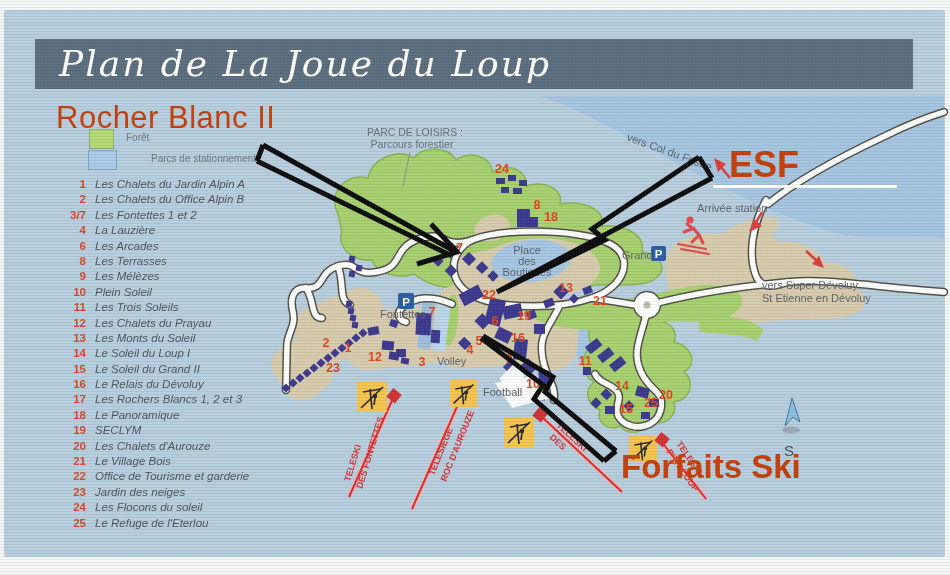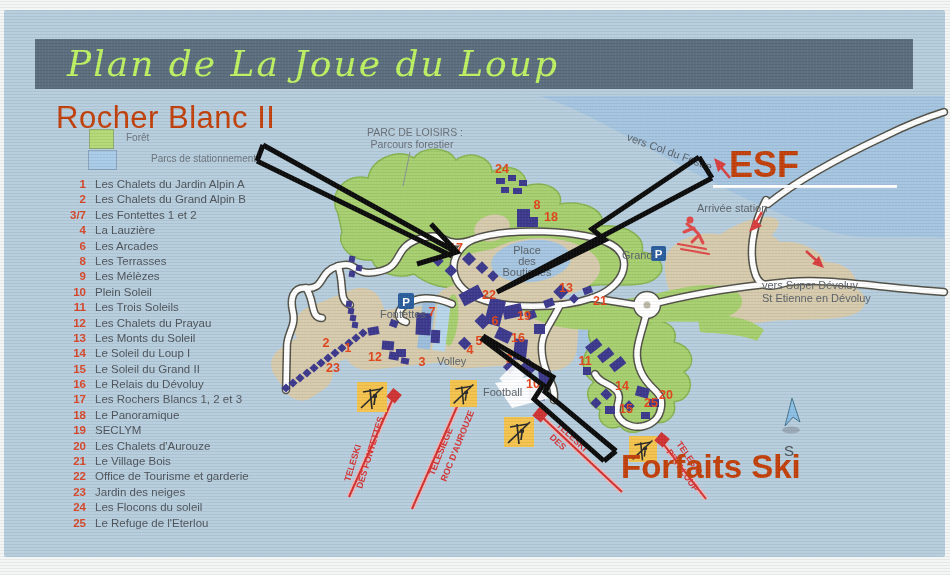--- a/index.html
+++ b/index.html
@@ -1,38 +1,38 @@
 <!DOCTYPE html>
 <html><head>
 <meta charset="utf-8">
 <style>
   html,body{margin:0;padding:0;}
   body{width:950px;height:575px;background:#f4f6f5;font-family:"Liberation Sans",sans-serif;position:relative;overflow:hidden;}
   .page{position:absolute;inset:0;}
   svg.map{position:absolute;left:0;top:0;}
   .banner{position:absolute;left:35px;top:39px;width:878px;height:50px;background:#5c6f7e;}
-  .banner span{display:block;font-family:"DejaVu Serif",serif;font-style:italic;font-size:36px;color:#bef264;line-height:50px;padding-left:32px;letter-spacing:2px;}
+  .banner span{display:block;font-family:"DejaVu Serif",serif;font-style:italic;font-size:36px;color:#ffffff;line-height:50px;padding-left:24px;letter-spacing:2px;}
   .ann{position:absolute;color:#c2410c;white-space:nowrap;}
   .ann-rocher{left:56px;top:100px;font-size:31px;font-weight:500;letter-spacing:0.5px;}
   .ann-esf{left:729px;top:144px;font-size:36px;font-weight:bold;}
   .esf-underline{position:absolute;left:713px;top:185px;width:184px;height:3px;background:#ffffff;}
   .ann-forfaits{left:621px;top:448px;font-size:33px;font-weight:bold;}
   .swatch{position:absolute;}
   .sw-box{position:absolute;left:0;top:0;}
   .sw-forest{left:89px;top:129px;}
   .sw-forest .sw-box{width:23px;height:18px;background:#b4d977;border:1px solid #90ad74;}
   .sw-park{left:88px;top:150px;}
   .sw-park .sw-box{width:27px;height:18px;background:#abcce9;border:1px solid #8aa5bd;}
   .sw-label{position:absolute;top:3px;font-size:10px;color:#6e767e;white-space:nowrap;}
   .sw-forest .sw-label{left:37px;}
   .sw-park .sw-label{left:63px;}
   .legend-list{position:absolute;left:58px;top:177px;}
   .lrow{height:15.4px;line-height:15.4px;white-space:nowrap;font-size:11.5px;}
   .lnum{display:inline-block;width:28px;text-align:right;margin-right:9px;color:#d8482a;font-weight:bold;}
-  .llab{color:#50565c;}
+  .llab{color:#50565c;font-style:italic;}
   .tex{position:absolute;inset:0;pointer-events:none;opacity:.05;
     background:repeating-linear-gradient(0deg,#000 0 1px,transparent 1px 3px),repeating-linear-gradient(90deg,#fff 0 1px,transparent 1px 3px);}
   text{font-family:"Liberation Sans",sans-serif;}
   .glabel{fill:#5d646b;font-size:11px;}
   .glabel-b{fill:#6a7077;font-size:10.5px;}
   .marker{fill:#e2461d;font-size:12.5px;font-weight:bold;text-anchor:middle;}
   .liftlbl{fill:#d63434;font-size:9px;font-weight:bold;}
   .picon-t{fill:#ffffff;font-weight:bold;font-size:11.5px;text-anchor:middle;}
 </style>
 </head>
@@ -321,21 +321,21 @@
   <div class="sw-box"></div>
   <div class="sw-label">Forêt</div>
 </div>
 <div class="swatch sw-park">
   <div class="sw-box"></div>
   <div class="sw-label">Parcs de stationnement</div>
 </div>
 
 <div class="legend-list">
       <div class="lrow"><span class="lnum">1</span><span class="llab">Les Chalets du Jardin Alpin A</span></div>
-      <div class="lrow"><span class="lnum">2</span><span class="llab">Les Chalets du Grand Alpin B</span></div>
+      <div class="lrow"><span class="lnum">2</span><span class="llab">Les Chalets du Office Alpin B</span></div>
       <div class="lrow"><span class="lnum">3/7</span><span class="llab">Les Fontettes 1 et 2</span></div>
       <div class="lrow"><span class="lnum">4</span><span class="llab">La Lauzière</span></div>
       <div class="lrow"><span class="lnum">6</span><span class="llab">Les Arcades</span></div>
       <div class="lrow"><span class="lnum">8</span><span class="llab">Les Terrasses</span></div>
       <div class="lrow"><span class="lnum">9</span><span class="llab">Les Mélèzes</span></div>
       <div class="lrow"><span class="lnum">10</span><span class="llab">Plein Soleil</span></div>
       <div class="lrow"><span class="lnum">11</span><span class="llab">Les Trois Soleils</span></div>
       <div class="lrow"><span class="lnum">12</span><span class="llab">Les Chalets du Prayau</span></div>
       <div class="lrow"><span class="lnum">13</span><span class="llab">Les Monts du Soleil</span></div>
       <div class="lrow"><span class="lnum">14</span><span class="llab">Le Soleil du Loup I</span></div>

